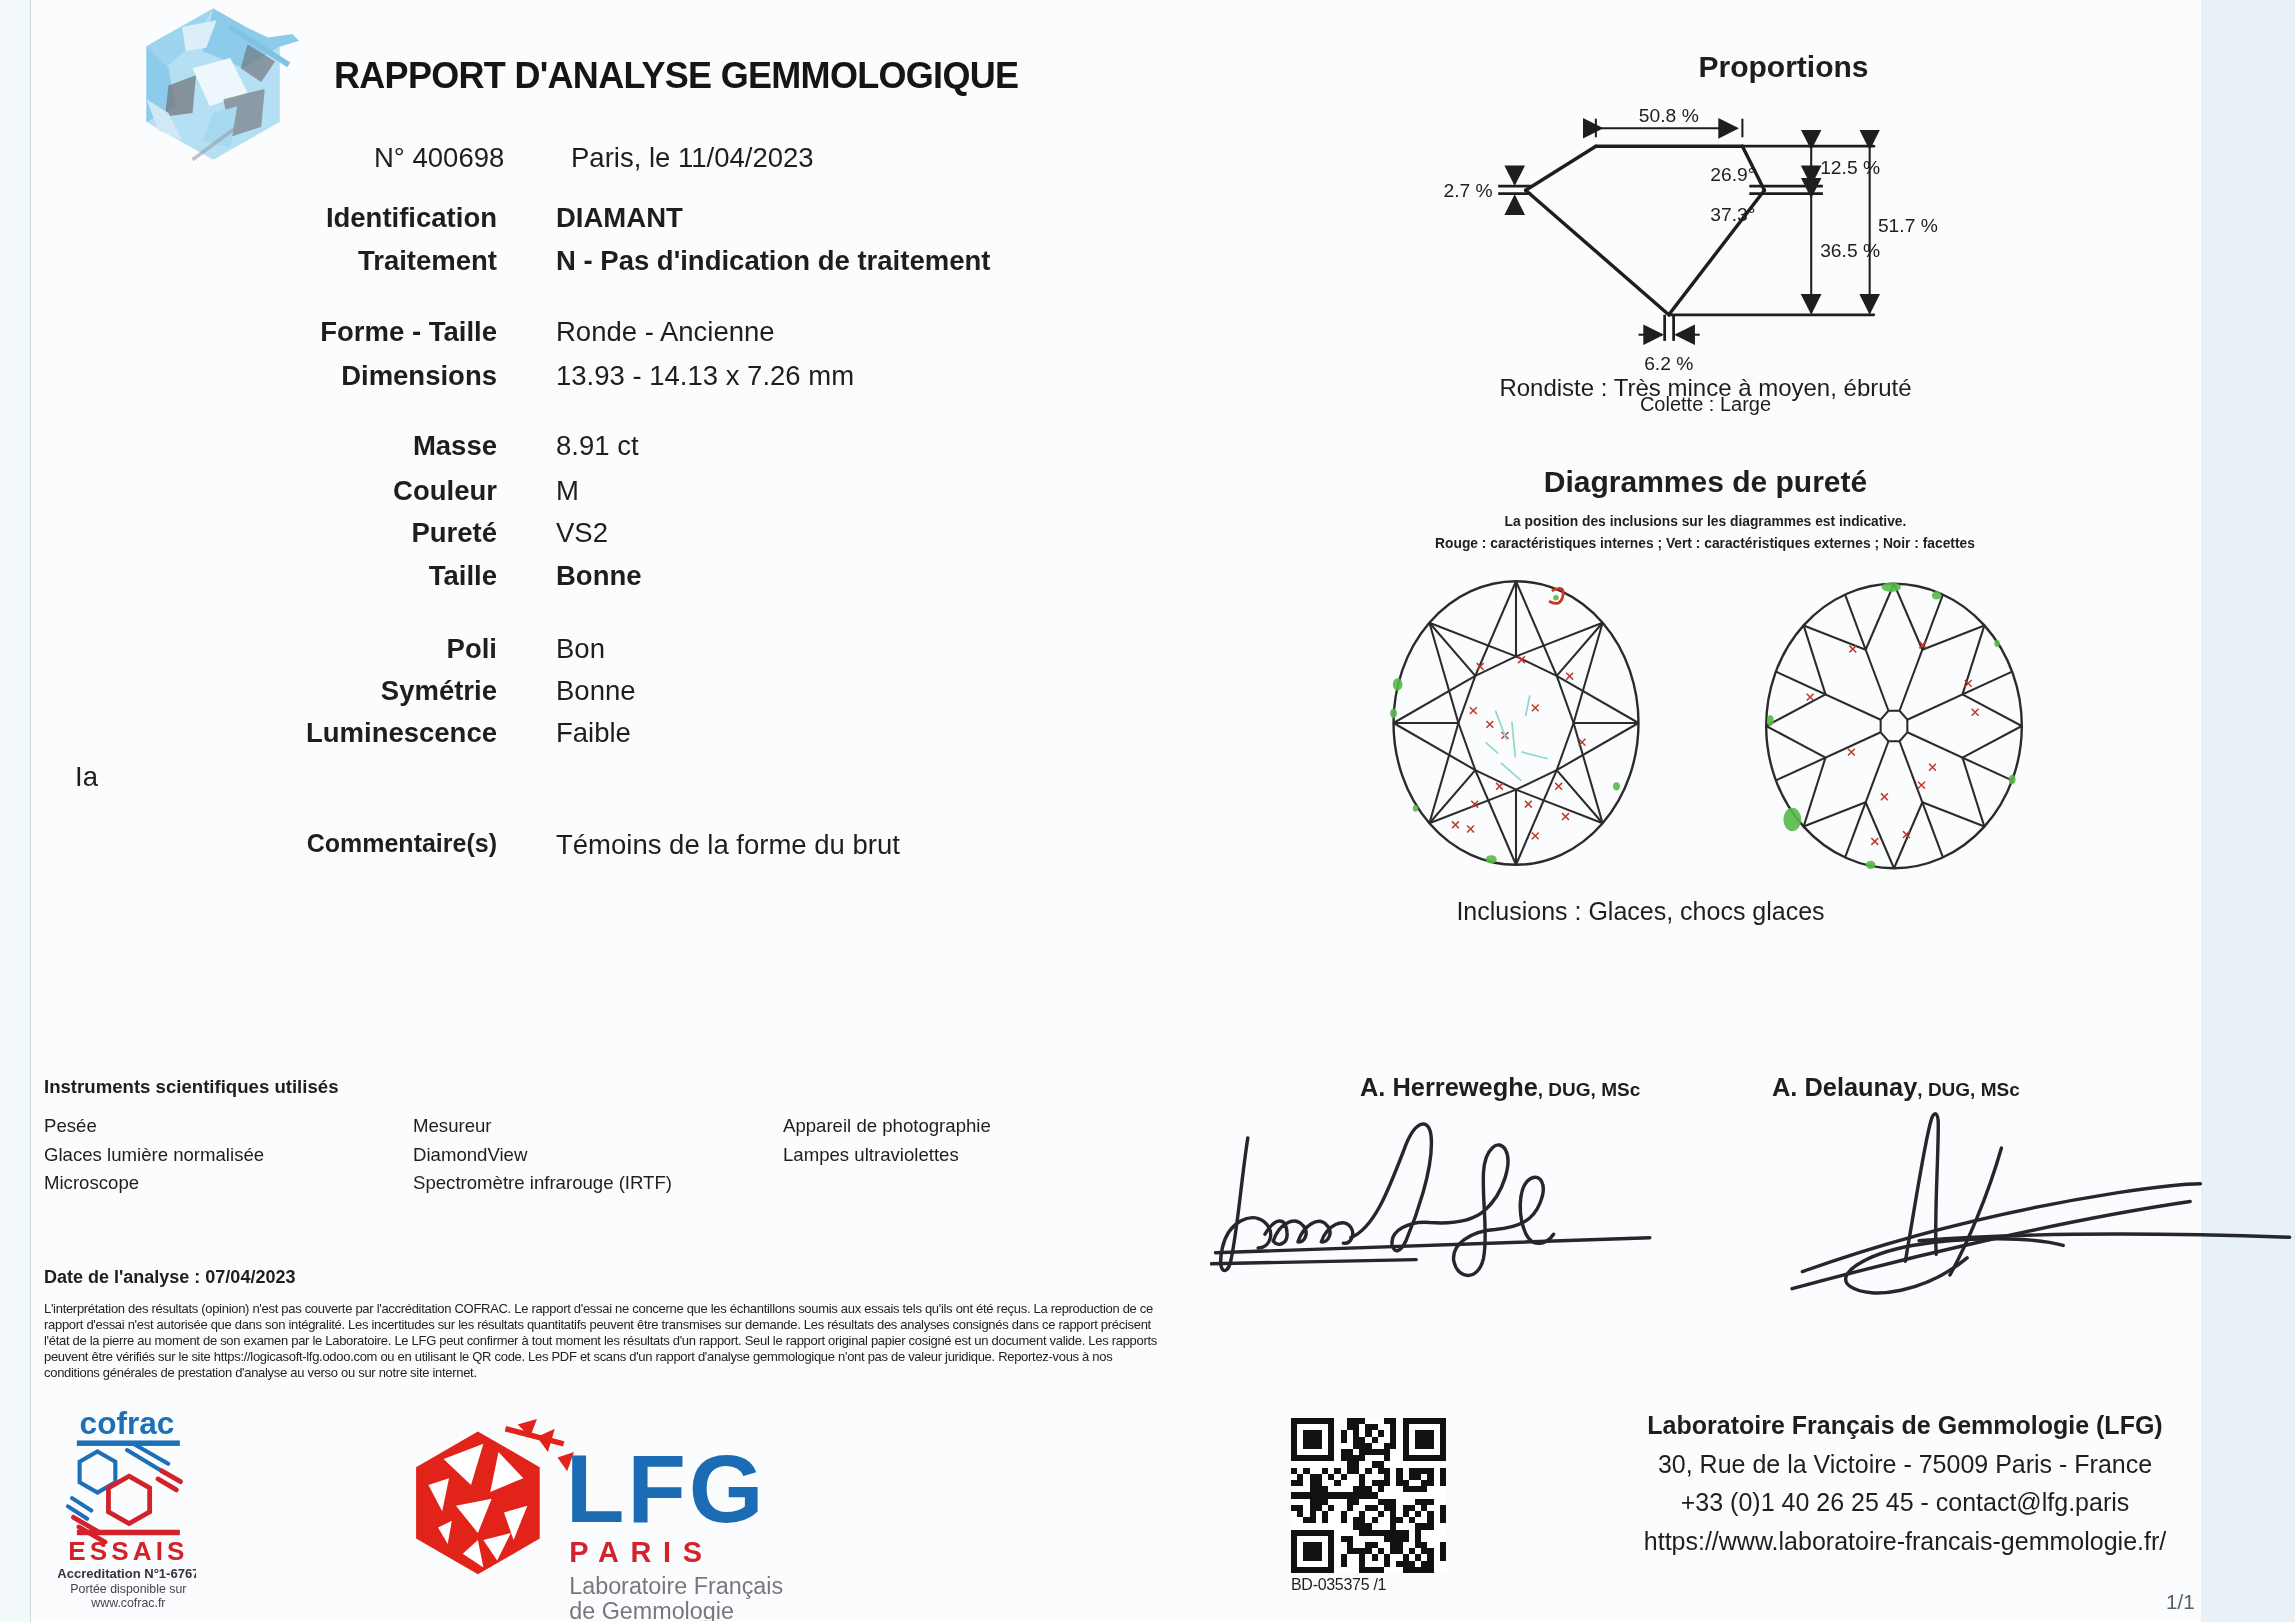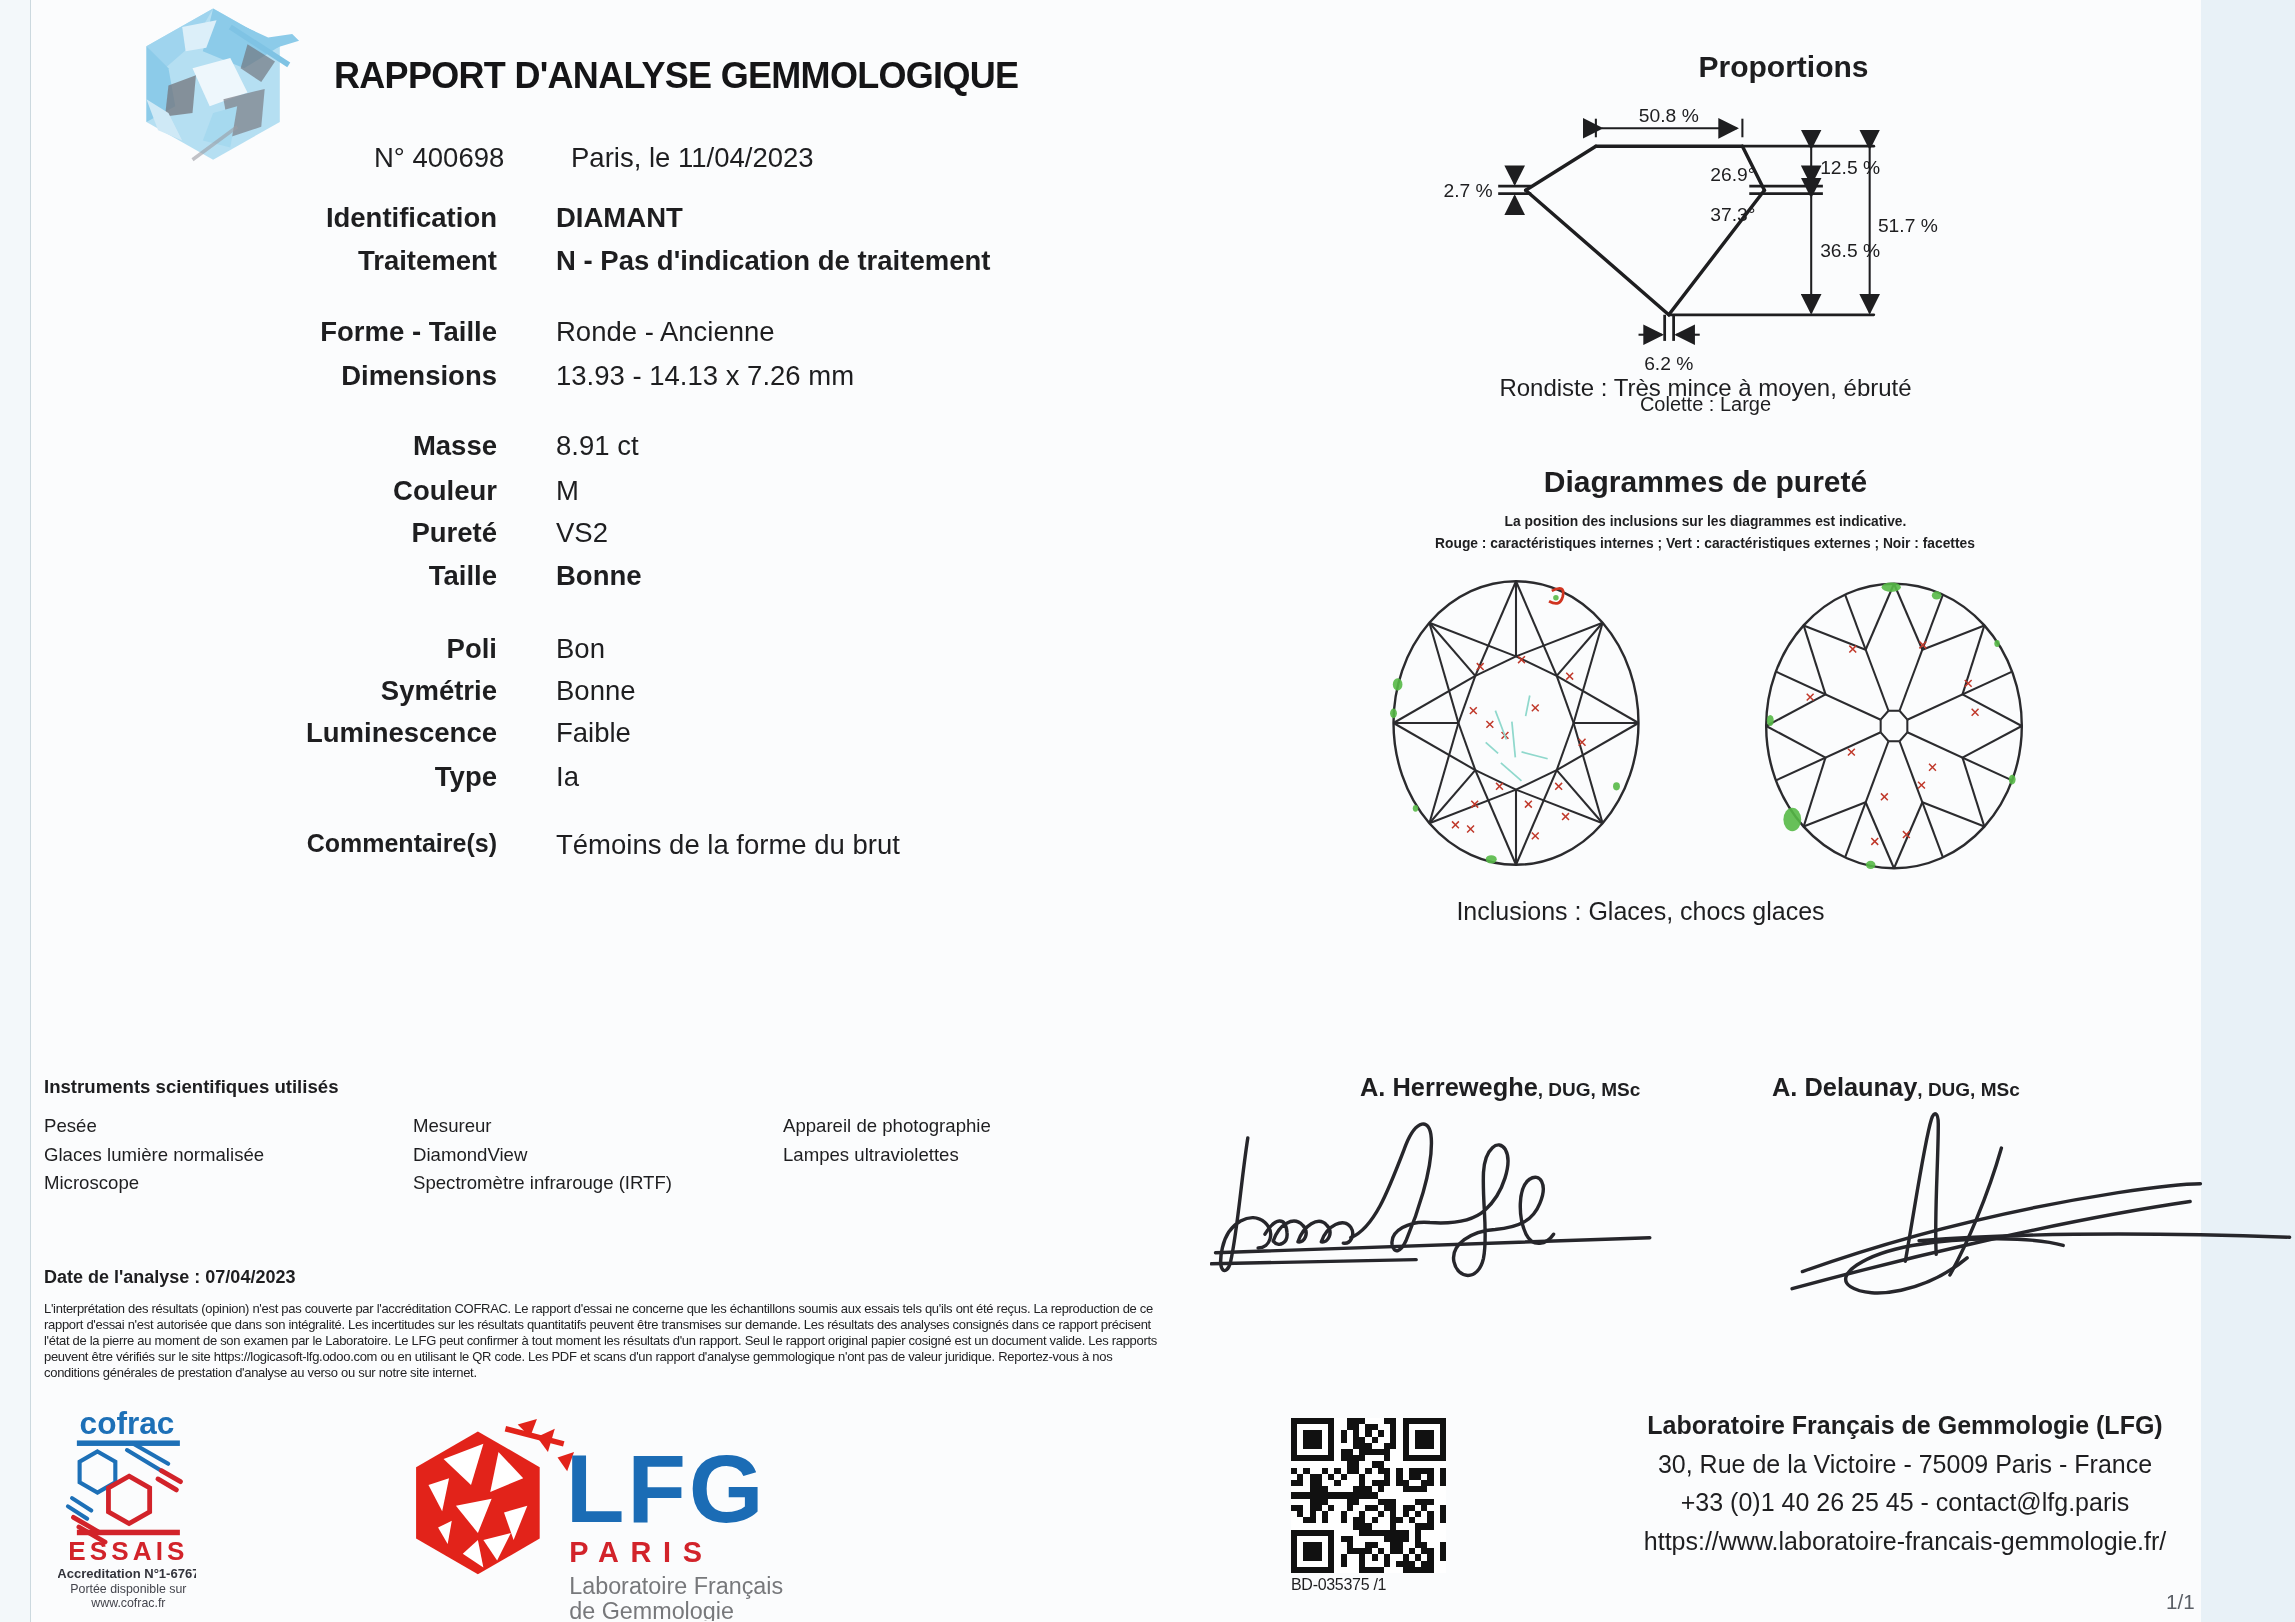--- a/index.html
+++ b/index.html
@@ -102,21 +102,20 @@
     </div>
   <div class="row" style="top:675px">
       <div class="lbl">Symétrie</div>
       <div class="val">Bonne</div>
     </div>
   <div class="row" style="top:717px">
       <div class="lbl">Luminescence</div>
       <div class="val">Faible</div>
     </div>
   <div class="row" style="top:761px">
-      <div class="lbl">Type</div>
       <div class="val">Ia</div>
     </div>
   <div class="row" style="top:829px">
       <div class="lbl" style="font-size:25px">Commentaire(s)</div>
       <div class="val">Témoins de la forme du brut</div>
     </div>
 
   <div class="abs" id="prop-title">Proportions</div>
   <svg class="abs" id="prop-svg" style="left:1410px;top:96px" width="585" height="399" viewBox="0 0 850 580">
     <defs>

